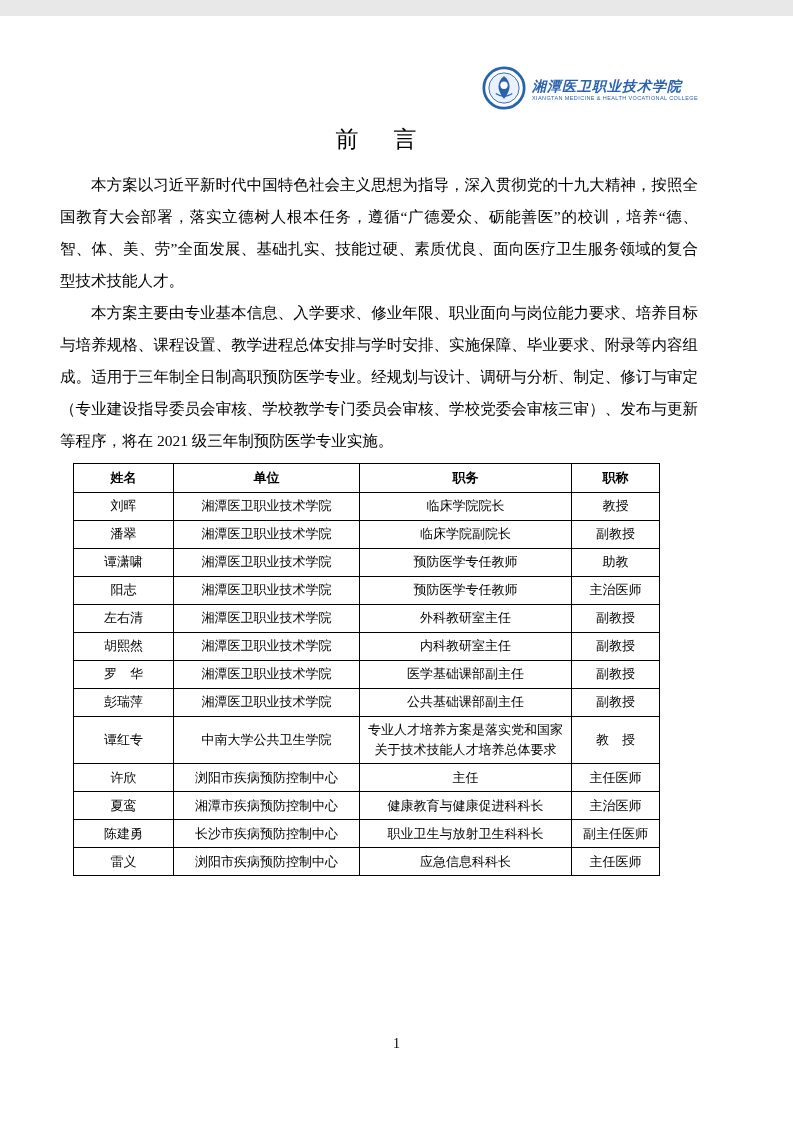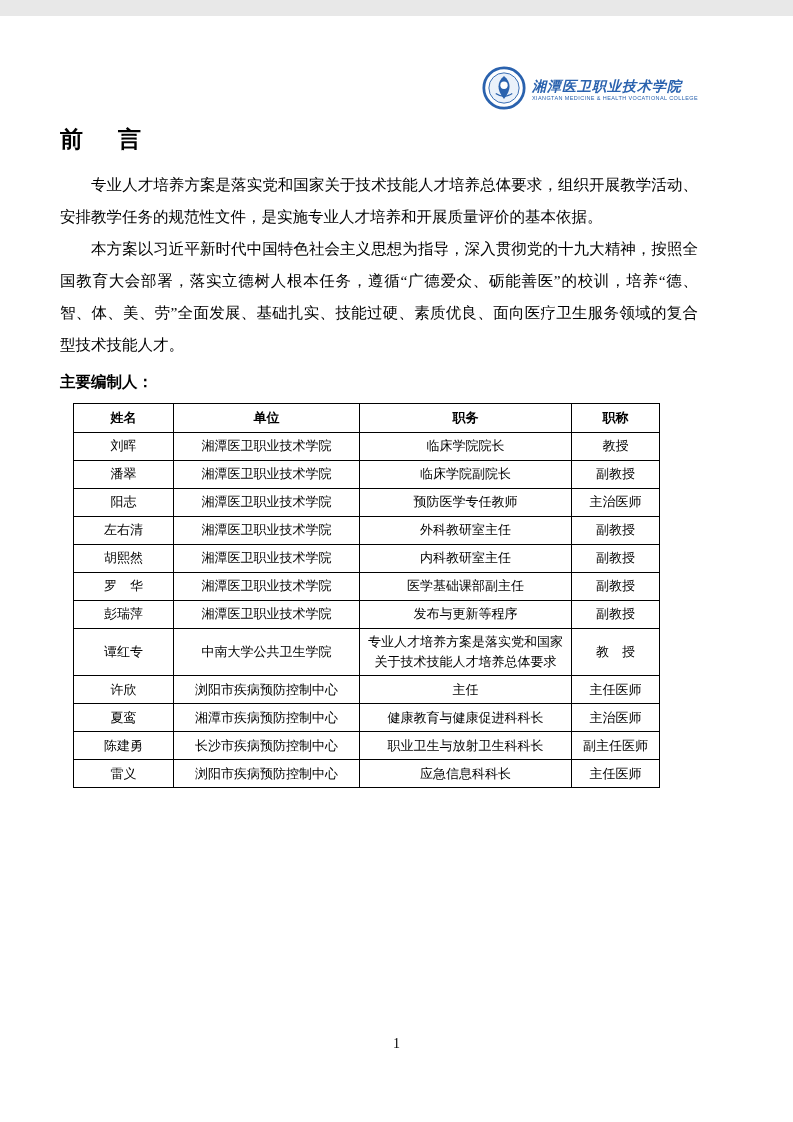--- a/index.html
+++ b/index.html
@@ -40,23 +40,23 @@
   }
   .logo-en {
     color: #2a62ae;
     font-size: 5.5px;
     letter-spacing: 0.4px;
     font-family: "Liberation Sans", sans-serif;
     white-space: nowrap;
   }
   
   .doc-title {
-    text-align: left;
+    text-align: center;
     font-size: 23px;
-    font-weight: bold;
+    font-weight: normal;
     letter-spacing: 6px;
     margin: 10px 0 14px 0;
     font-family: "Liberation Sans", "DejaVu Sans", sans-serif;
   }
   
   .body-text p {
     margin: 0;
     font-size: 15.5px;
     line-height: 32px;
     text-align: justify;
@@ -125,25 +125,24 @@
       <span class="logo-text">
         <span class="logo-cn">湘潭医卫职业技术学院</span>
         <span class="logo-en">XIANGTAN MEDICINE &amp; HEALTH VOCATIONAL COLLEGE</span>
       </span>
     </div>
   </div>
 
   <h1 class="doc-title">前　言</h1>
 
   <div class="body-text">
-    <p>专业人才培养方案是落实党和国家关于技术技能人才培养总体要求，组织开展教学活动、安排教学任务的规范性文件，是实施专业人才培养和开展质量评价的基本依据。</p>
     <p>本方案以习近平新时代中国特色社会主义思想为指导，深入贯彻党的十九大精神，按照全国教育大会部署，落实立德树人根本任务，遵循“广德爱众、砺能善医”的校训，培养“德、智、体、美、劳”全面发展、基础扎实、技能过硬、素质优良、面向医疗卫生服务领域的复合型技术技能人才。</p>
+    <p>本方案主要由专业基本信息、入学要求、修业年限、职业面向与岗位能力要求、培养目标与培养规格、课程设置、教学进程总体安排与学时安排、实施保障、毕业要求、附录等内容组成。适用于三年制全日制高职预防医学专业。经规划与设计、调研与分析、制定、修订与审定（专业建设指导委员会审核、学校教学专门委员会审核、学校党委会审核三审）、发布与更新等程序，将在 2021 级三年制预防医学专业实施。</p>
   </div>
 
-  <div class="compilers-label">主要编制人：</div>
 
   <table class="compilers">
     <colgroup>
       <col class="c-name">
         <col class="c-unit">
         <col class="c-pos">
         <col class="c-title">
     </colgroup>
     <thead>
       <tr id="table-head-row">
@@ -160,20 +159,26 @@
           <td>临床学院院长</td>
           <td>教授</td>
         </tr>
         <tr>
           <td>潘翠</td>
           <td>湘潭医卫职业技术学院</td>
           <td>临床学院副院长</td>
           <td>副教授</td>
         </tr>
         <tr>
+          <td>谭潇啸</td>
+          <td>湘潭医卫职业技术学院</td>
+          <td>预防医学专任教师</td>
+          <td>助教</td>
+        </tr>
+        <tr>
           <td>阳志</td>
           <td>湘潭医卫职业技术学院</td>
           <td>预防医学专任教师</td>
           <td>主治医师</td>
         </tr>
         <tr>
           <td>左右清</td>
           <td>湘潭医卫职业技术学院</td>
           <td>外科教研室主任</td>
           <td>副教授</td>
@@ -186,21 +191,21 @@
         </tr>
         <tr>
           <td>罗　华</td>
           <td>湘潭医卫职业技术学院</td>
           <td>医学基础课部副主任</td>
           <td>副教授</td>
         </tr>
         <tr>
           <td>彭瑞萍</td>
           <td>湘潭医卫职业技术学院</td>
-          <td>发布与更新等程序</td>
+          <td>公共基础课部副主任</td>
           <td>副教授</td>
         </tr>
         <tr>
           <td>谭红专</td>
           <td>中南大学公共卫生学院</td>
           <td>专业人才培养方案是落实党和国家关于技术技能人才培养总体要求</td>
           <td>教　授</td>
         </tr>
         <tr>
           <td>许欣</td>

